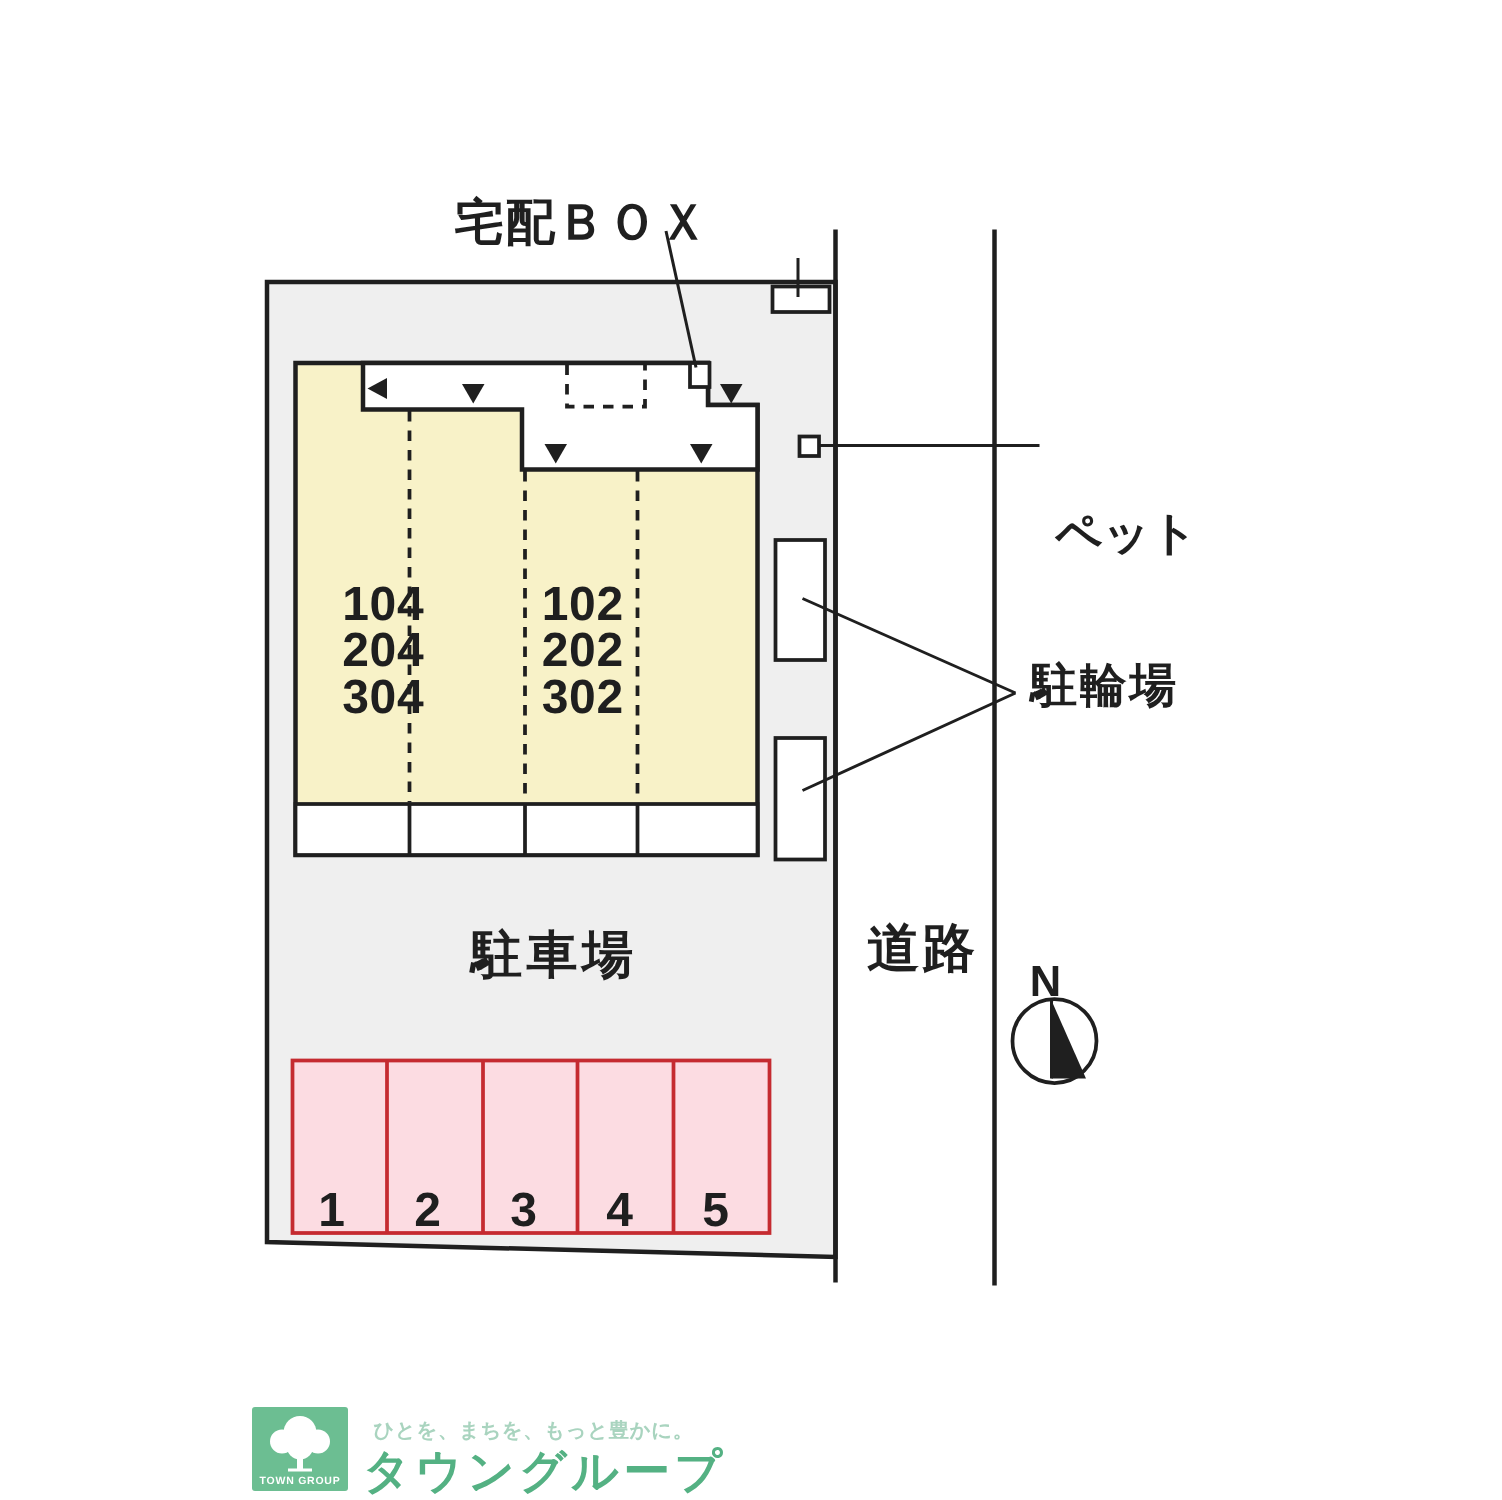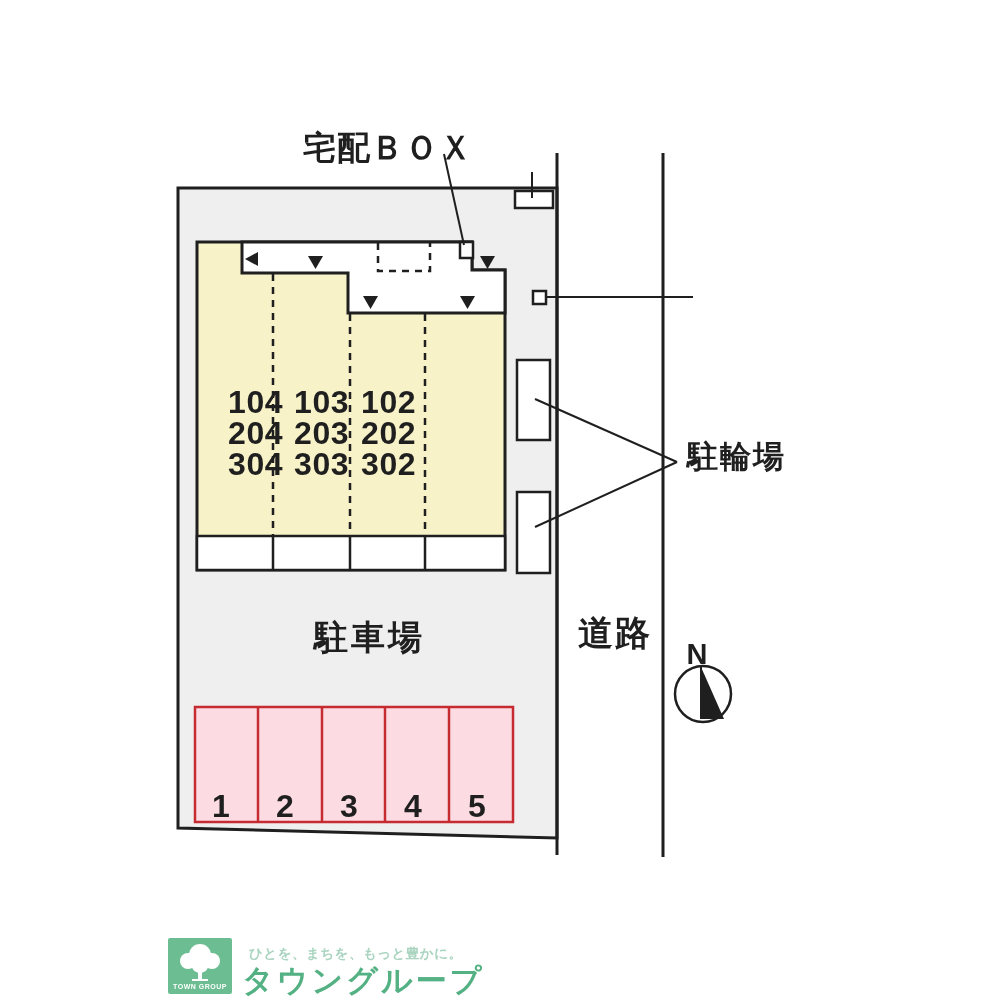--- a/index.html
+++ b/index.html
@@ -86,35 +86,31 @@
     <circle cx="703" cy="694" r="28" class="stroke" stroke-width="2.5"></circle>
     <line x1="701" y1="667" x2="701" y2="719" stroke="var(--line)" stroke-width="2"></line>
     <polygon points="701,667 724,719 701,719" fill="var(--line)"></polygon>
     <text x="697" y="664" text-anchor="middle" class="compass-n">N</text>
   </svg>
 
   <div class="lbl lbl-delivery">宅配ＢＯＸ</div>
 
 
   <div class="lbl lbl-pet">
+    <div>ペット</div>
   </div>
 
   <div class="lbl lbl-bicycle">駐輪場</div>
   <div class="lbl lbl-road">道路</div>
   <div class="lbl lbl-carpark">駐車場</div>
 
   <div class="room-col" style="left:193px;">
     <div>104</div>
     <div>204</div>
     <div>304</div>
-  </div>
-  <div class="room-col" style="left:259px;">
-    <div>103</div>
-    <div>203</div>
-    <div>303</div>
   </div>
   <div class="room-col" style="left:326px;">
     <div>102</div>
     <div>202</div>
     <div>302</div>
   </div>
 
   <div class="space-num" style="left:196px;">1</div>
   <div class="space-num" style="left:260px;">2</div>
   <div class="space-num" style="left:324px;">3</div>

